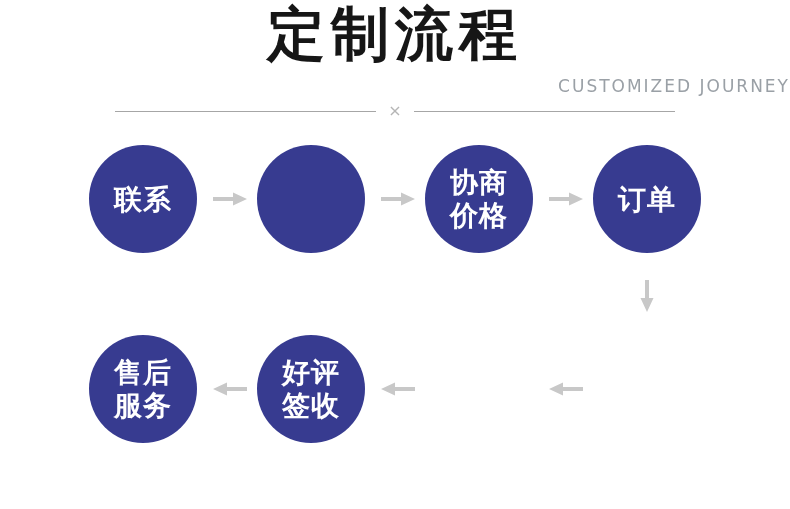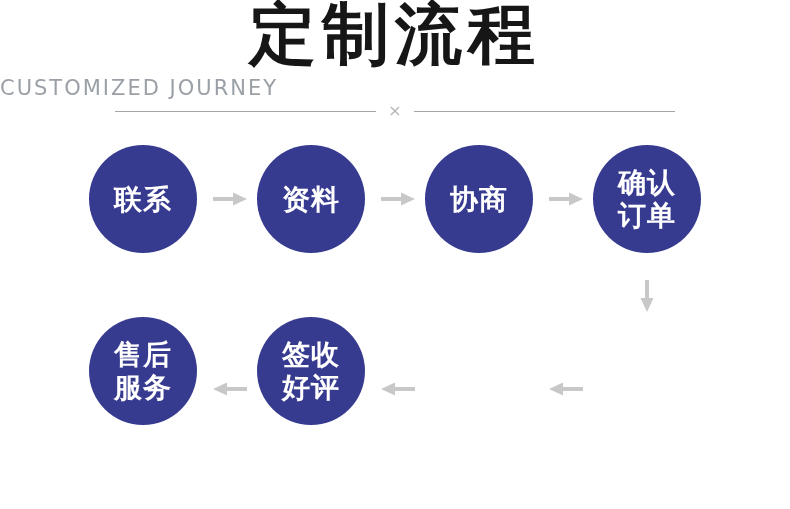--- a/index.html
+++ b/index.html
@@ -15,33 +15,33 @@
     background: #ffffff;
     overflow: hidden;
   }
   
   .page-title {
     position: absolute;
     top: 0px;
     left: 0;
     width: 790px;
     text-align: center;
-    font-size: 67px;
+    font-size: 58px;
     line-height: 68px;
     font-weight: 900;
     letter-spacing: 6px;
     color: #161616;
   }
   .page-subtitle {
     position: absolute;
     top: 76px;
     left: 0;
     width: 790px;
-    text-align: left;
-    font-size: 21px;
+    text-align: right;
+    font-size: 17px;
     letter-spacing: 2px;
     color: #9aa0a6;
     font-weight: 400;
   }
   .divider {
     position: absolute;
     top: 102px;
     left: 115px;
     width: 560px;
     height: 18px;
@@ -73,21 +73,21 @@
     flex-direction: column;
     align-items: center;
     justify-content: center;
     text-align: center;
     font-size: 28px;
     font-weight: 700;
     line-height: 33px;
     letter-spacing: 1px;
   }
   .r1 { top: 145px; text-align: center; }
-  .r2 { top: 317px; font-family: Liberation Serif, serif; }
+  .r2 { top: 335px; font-family: Liberation Serif, serif; }
   .c1 { left: 89px; }
   .c2 { left: 257px; }
   .c3 { left: 425px; }
   .c4 { left: 593px; }
   
   .arrow { position: absolute; display: block; }
   .arrow svg { display: block; }
   .arrow-h { width: 34px; height: 16px; }
   .ar1 { top: 191px; }
   .ar2 { top: 381px; }
@@ -111,58 +111,57 @@
 
   <div class="circle r1 c1">
     <span>联系</span>
   </div>
   <span class="arrow arrow-h ar1 ax1">
     <svg width="34" height="16" viewBox="0 0 34 16">
         <path d="M0,6 L20,6 L20,1.5 L34,8 L20,14.5 L20,10 L0,10 Z" fill="#c8c8c8"></path>
       </svg>
   </span>
   <div class="circle r1 c2">
-    <span>资料</span>
   </div>
   <span class="arrow arrow-h ar1 ax2">
     <svg width="34" height="16" viewBox="0 0 34 16">
         <path d="M0,6 L20,6 L20,1.5 L34,8 L20,14.5 L20,10 L0,10 Z" fill="#c8c8c8"></path>
       </svg>
   </span>
   <div class="circle r1 c3">
     <span>协商</span>
+    <span>价格</span>
   </div>
   <span class="arrow arrow-h ar1 ax3">
     <svg width="34" height="16" viewBox="0 0 34 16">
         <path d="M0,6 L20,6 L20,1.5 L34,8 L20,14.5 L20,10 L0,10 Z" fill="#c8c8c8"></path>
       </svg>
   </span>
   <div class="circle r1 c4">
-    <span>确认</span>
     <span>订单</span>
   </div>
 
   <span class="arrow arrow-down">
     <svg width="16" height="32" viewBox="0 0 16 32">
         <path d="M6,0 L6,18 L1.5,18 L8,32 L14.5,18 L10,18 L10,0 Z" fill="#c8c8c8"></path>
       </svg>
   </span>
 
   <div class="circle r2 c1">
     <span>售后</span>
     <span>服务</span>
   </div>
   <span class="arrow arrow-h ar2 ax1">
     <svg width="34" height="16" viewBox="0 0 34 16">
         <path d="M34,6 L14,6 L14,1.5 L0,8 L14,14.5 L14,10 L34,10 Z" fill="#c8c8c8"></path>
       </svg>
   </span>
   <div class="circle r2 c2">
+    <span>好评</span>
     <span>签收</span>
-    <span>好评</span>
   </div>
   <span class="arrow arrow-h ar2 ax2">
     <svg width="34" height="16" viewBox="0 0 34 16">
         <path d="M34,6 L14,6 L14,1.5 L0,8 L14,14.5 L14,10 L34,10 Z" fill="#c8c8c8"></path>
       </svg>
   </span>
   <span class="arrow arrow-h ar2 ax3">
     <svg width="34" height="16" viewBox="0 0 34 16">
         <path d="M34,6 L14,6 L14,1.5 L0,8 L14,14.5 L14,10 L34,10 Z" fill="#c8c8c8"></path>
       </svg>

